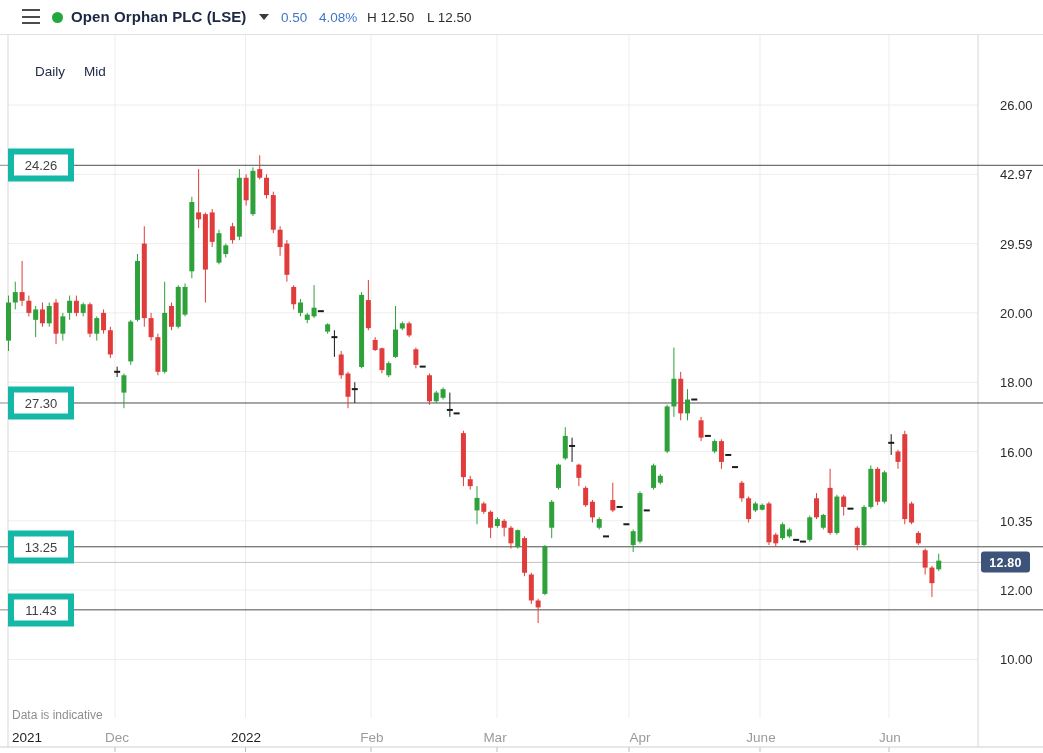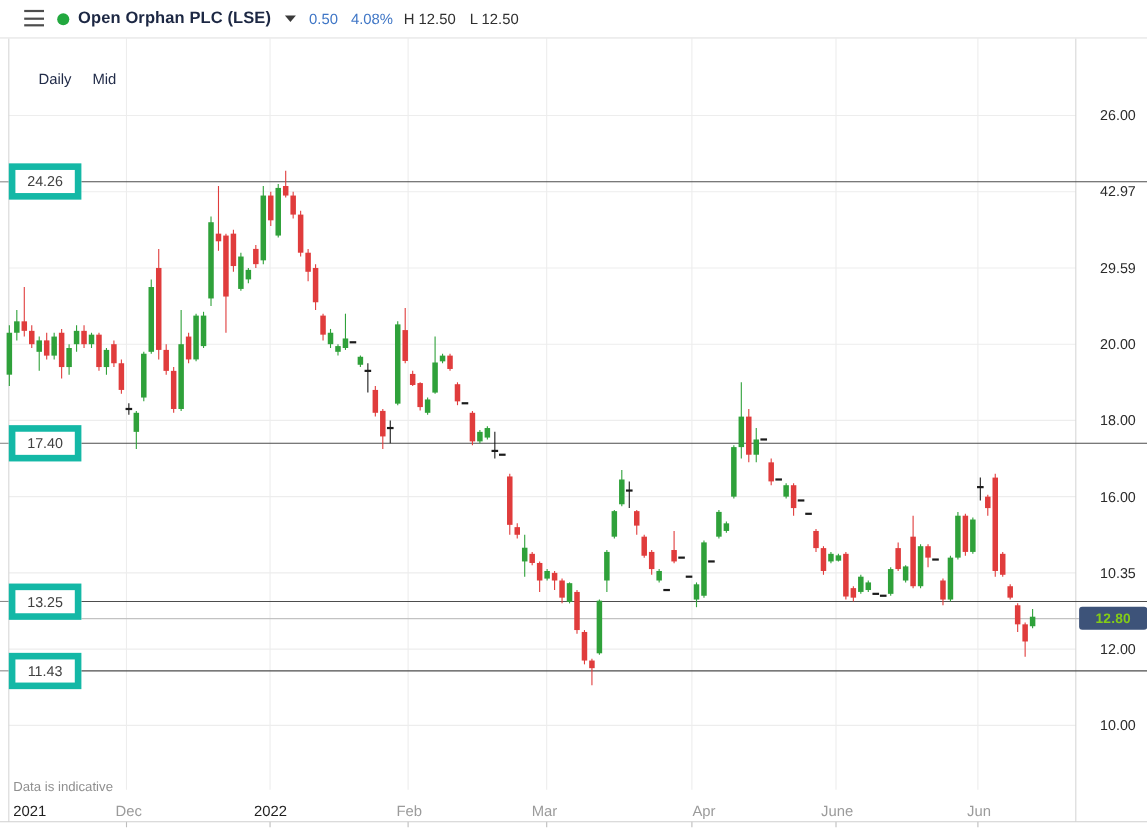--- a/index.html
+++ b/index.html
@@ -22,22 +22,22 @@
   
   .tool{position:absolute;top:64px;font-size:13.5px;color:#222c49;cursor:pointer;z-index:5;}
   
   svg.plot{position:absolute;left:0;top:0;z-index:1;}
   .layer{position:absolute;left:0;top:0;width:100%;height:100%;z-index:3;pointer-events:none;}
   .y-tick{position:absolute;left:984px;font-size:13px;color:#2b2b2b;transform:translateY(-50%);margin-left:16px;}
   .level-box{position:absolute;left:8px;width:54px;height:21px;background:#fff;
              border:6px solid #14b8a6;color:#414141;font-size:13px;
              display:flex;align-items:center;justify-content:center;
              transform:translateY(-50%);pointer-events:auto;cursor:ns-resize;}
-  .price-badge{position:absolute;left:981px;width:62px;height:21px;border-radius:3px;
-               color:#84cc16;font-size:12.5px;font-weight:700;letter-spacing:.2px;
+  .price-badge{position:absolute;left:981px;width:49px;height:21px;border-radius:3px;
+               color:#ffffff;font-size:12.5px;font-weight:700;letter-spacing:.2px;
                display:flex;align-items:center;justify-content:center;transform:translateY(-50%);}
   .x-label{position:absolute;top:730px;font-size:13.5px;color:#9b9b9b;transform:translateX(-50%);}
   .x-label.emph{color:#1f1f1f;}
   .footnote{position:absolute;left:12px;top:708px;font-size:12px;color:#8f8f8f;}
 </style>
 </head>
 <body>
 
 <div class="page">
 
@@ -373,18 +373,18 @@
       <div class="y-tick" style="top: 659.4px;">10.00</div>
       <div class="x-label emph" style="left: 27px;">2021</div>
       <div class="x-label" style="left: 117px;">Dec</div>
       <div class="x-label emph" style="left: 246px;">2022</div>
       <div class="x-label" style="left: 372px;">Feb</div>
       <div class="x-label" style="left: 495px;">Mar</div>
       <div class="x-label" style="left: 640px;">Apr</div>
       <div class="x-label" style="left: 761px;">June</div>
       <div class="x-label" style="left: 890px;">Jun</div>
       <div class="level-box" style="top: 165.291px;">24.26</div>
-      <div class="level-box" style="top: 402.99px;">17.40</div>
+      <div class="level-box" style="top: 402.99px;">27.30</div>
       <div class="level-box" style="top: 546.787px;">13.25</div>
       <div class="level-box" style="top: 609.851px;">11.43</div>
     </div>
 
 </div>
 
 </body></html>

